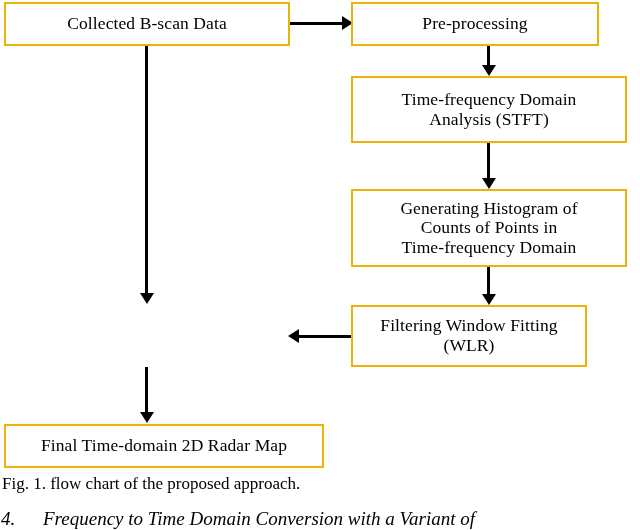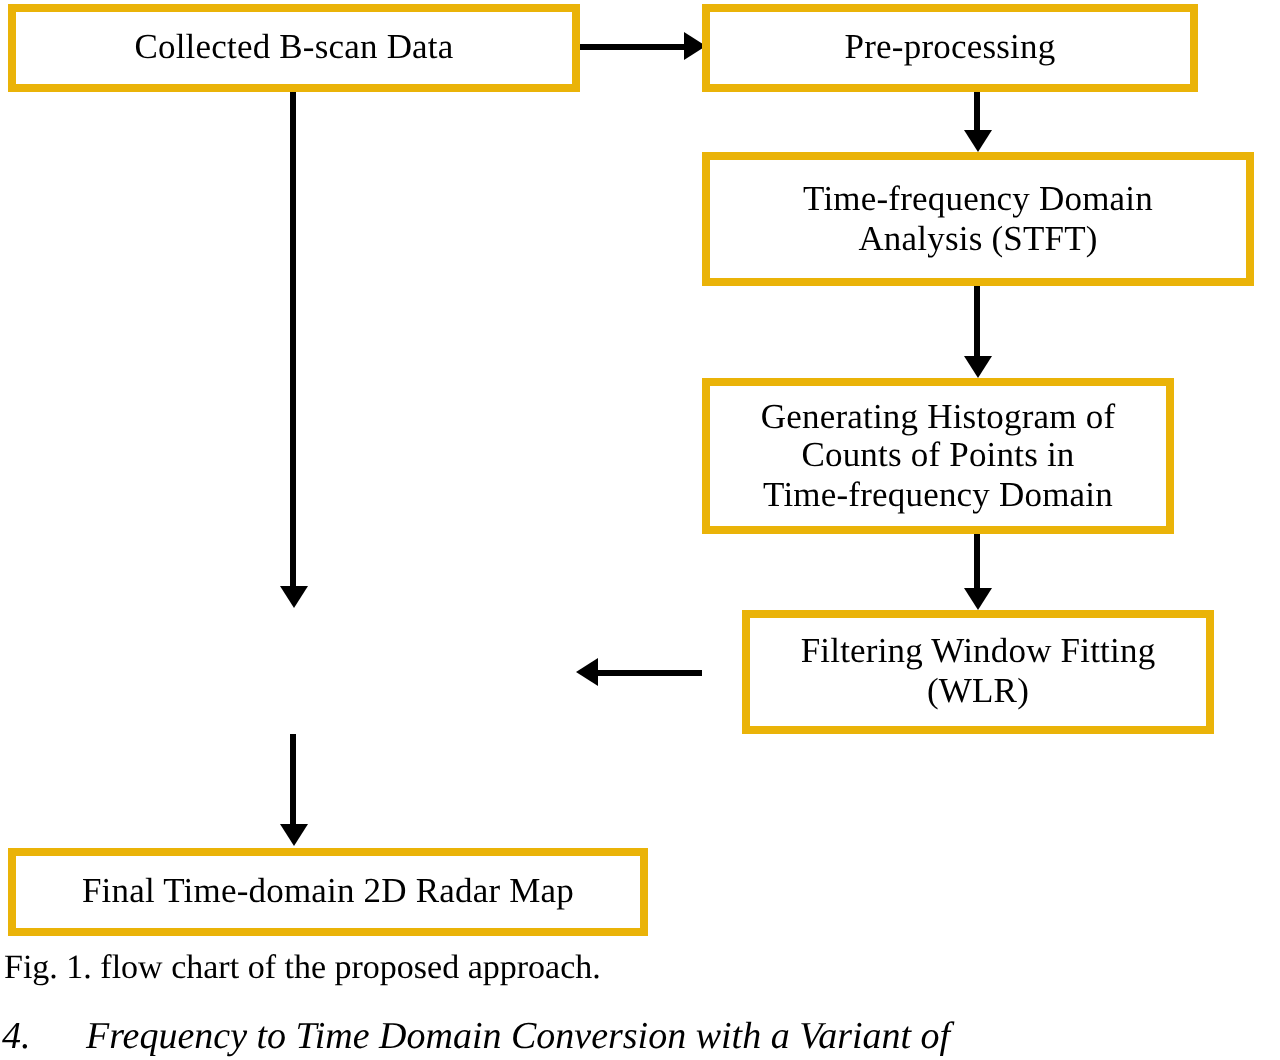--- a/index.html
+++ b/index.html
@@ -18,21 +18,21 @@
   #figure-canvas {
     position: absolute;
     left: 0;
     top: 0;
     width: 640px;
     height: 530px;
   }
   .node {
     position: absolute;
     box-sizing: border-box;
-    border: 4px solid #eab308;
+    border: 2px solid #eab308;
     background: #ffffff;
     display: flex;
     align-items: center;
     justify-content: center;
     text-align: center;
     line-height: 1.12;
     font-size: 17.5px;
     letter-spacing: 0.1px;
     z-index: 3;
   }
@@ -44,22 +44,22 @@
   }
   .node .line {
     display: block;
     white-space: nowrap;
   }
 
   
   #node-collected   { left: 4px;   top: 2px;   width: 286px; height: 44px; }
   #node-preproc     { left: 351px; top: 2px;   width: 248px; height: 44px; }
   #node-stft        { left: 351px; top: 76px;  width: 276px; height: 67px; }
-  #node-histogram   { left: 351px; top: 189px; width: 236px; height: 78px; }
-  #node-wlr         { left: 371px; top: 305px; width: 236px; height: 62px; align-items: center; }
+  #node-histogram   { left: 351px; top: 189px; width: 276px; height: 78px; }
+  #node-wlr         { left: 351px; top: 305px; width: 236px; height: 62px; align-items: center; }
   #node-czt         { left: 4px;   top: 305px; width: 286px; height: 62px; }
   #node-final       { left: 4px;   top: 424px; width: 320px; height: 44px; justify-content: center; }
 
   
   .conn-v {
     position: absolute;
     width: 3px;
     background: #000000;
     z-index: 1;
   }

